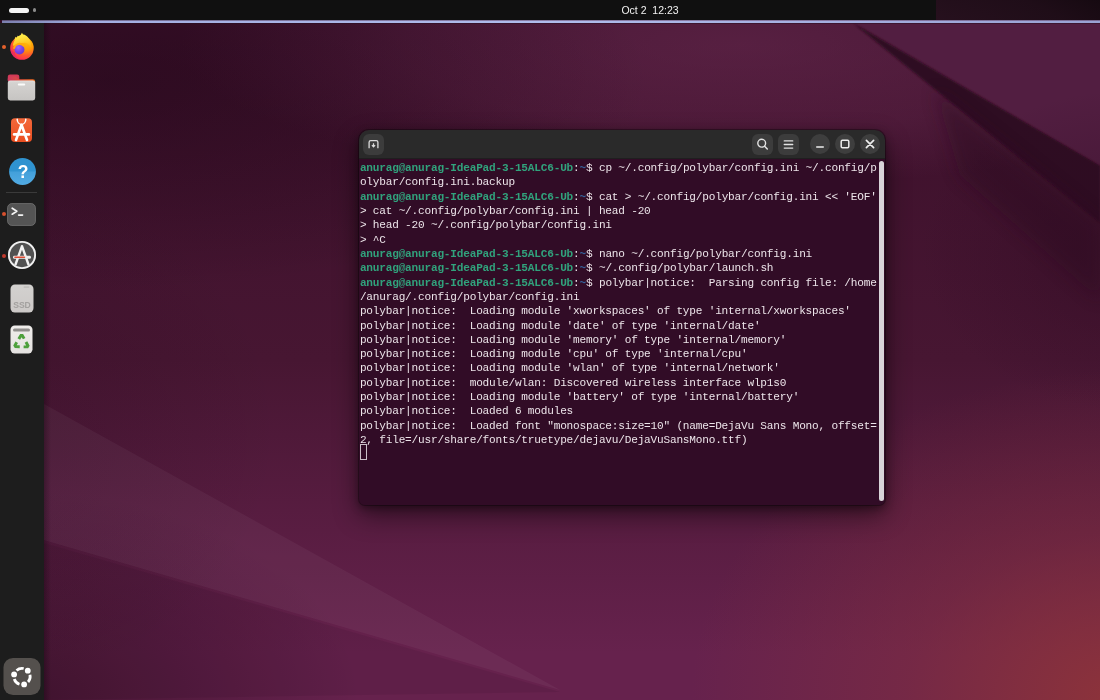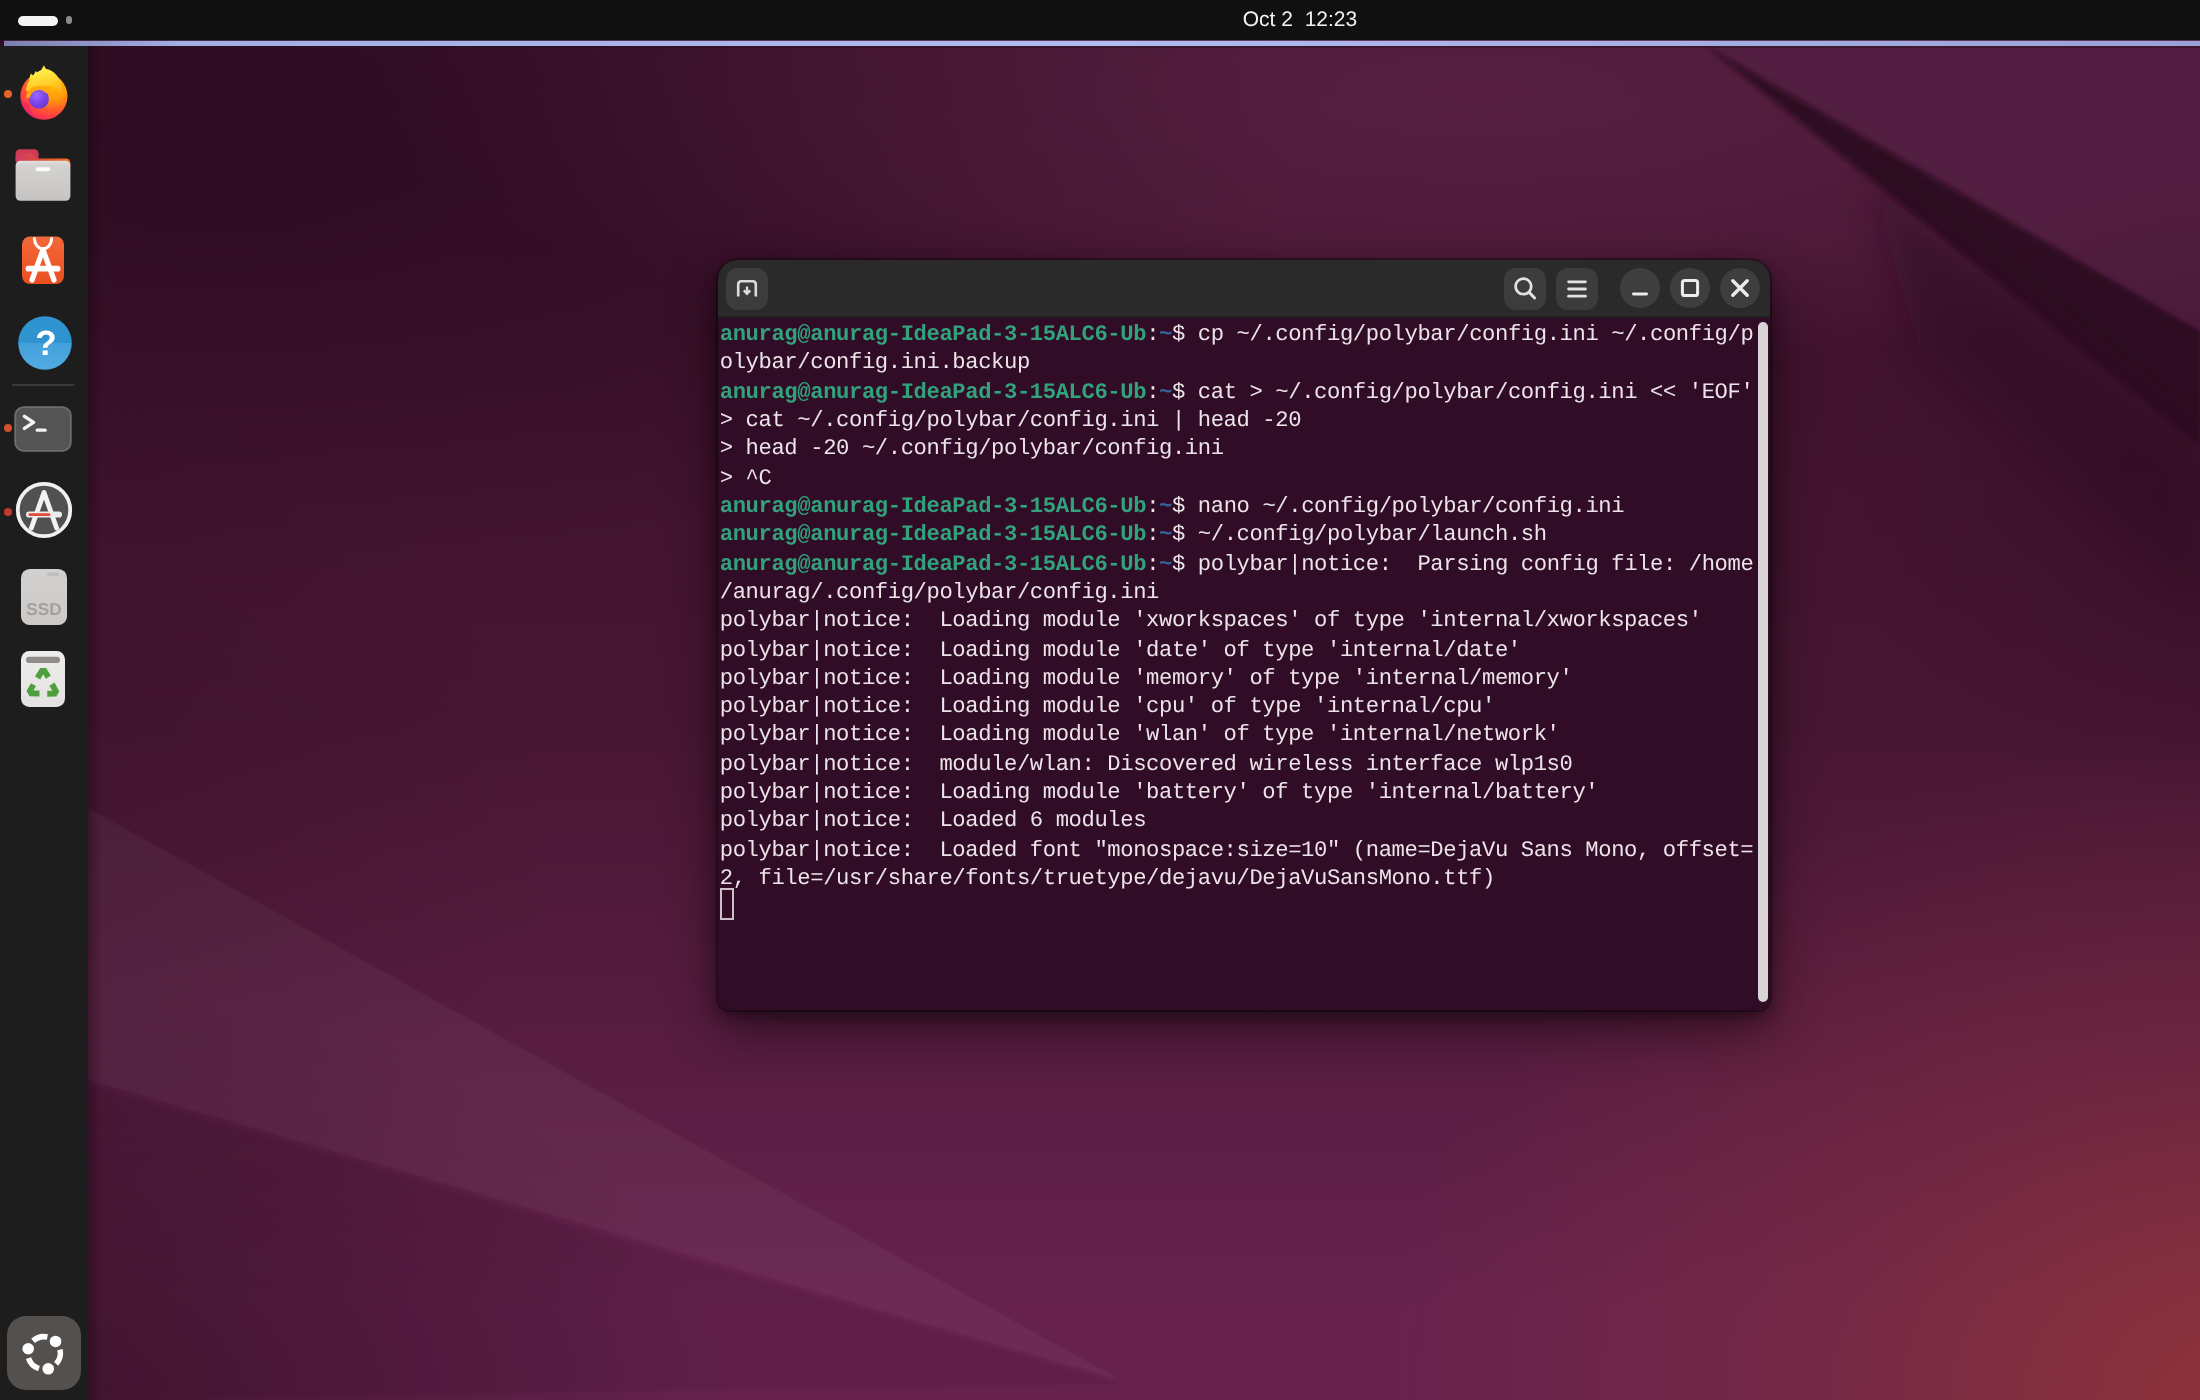--- a/index.html
+++ b/index.html
@@ -1,20 +1,20 @@
 <!DOCTYPE html>
 <html><head>
 <meta charset="utf-8">
 <style>
   html,body{margin:0;padding:0;}
   body{width:1100px;height:700px;overflow:hidden;position:relative;background:#000;
        font-family:"Liberation Sans",sans-serif;}
   #wall{position:absolute;left:0;top:0;width:1100px;height:700px;}
   
-  #panel{position:absolute;left:0;top:0;width:1100px;height:20px;background:#101010;z-index:5;}
+  #panel{position:absolute;left:0;top:0;width:936px;height:20px;background:#101010;z-index:5;}
   #pill{position:absolute;left:9px;top:7.5px;width:20px;height:5px;border-radius:3px;background:#f4f4f4;}
   #wdot{position:absolute;left:32.8px;top:8.3px;width:3.4px;height:3.4px;border-radius:50%;background:#8a8a8a;}
   #clock{position:absolute;left:620px;top:3px;width:60px;text-align:center;color:#f2f2f2;font-size:10.5px;line-height:14px;}
   
   #dock{position:absolute;left:0;top:23px;width:44px;height:677px;background:#1d1d1d;z-index:4;}
   .di{position:absolute;}
   .ind{position:absolute;border-radius:50%;}
   #dsep{position:absolute;left:6px;top:169px;width:31px;height:1px;background:#3a3a3a;}
   
   #win{position:absolute;left:358.5px;top:129.5px;width:526px;height:375px;z-index:6;

